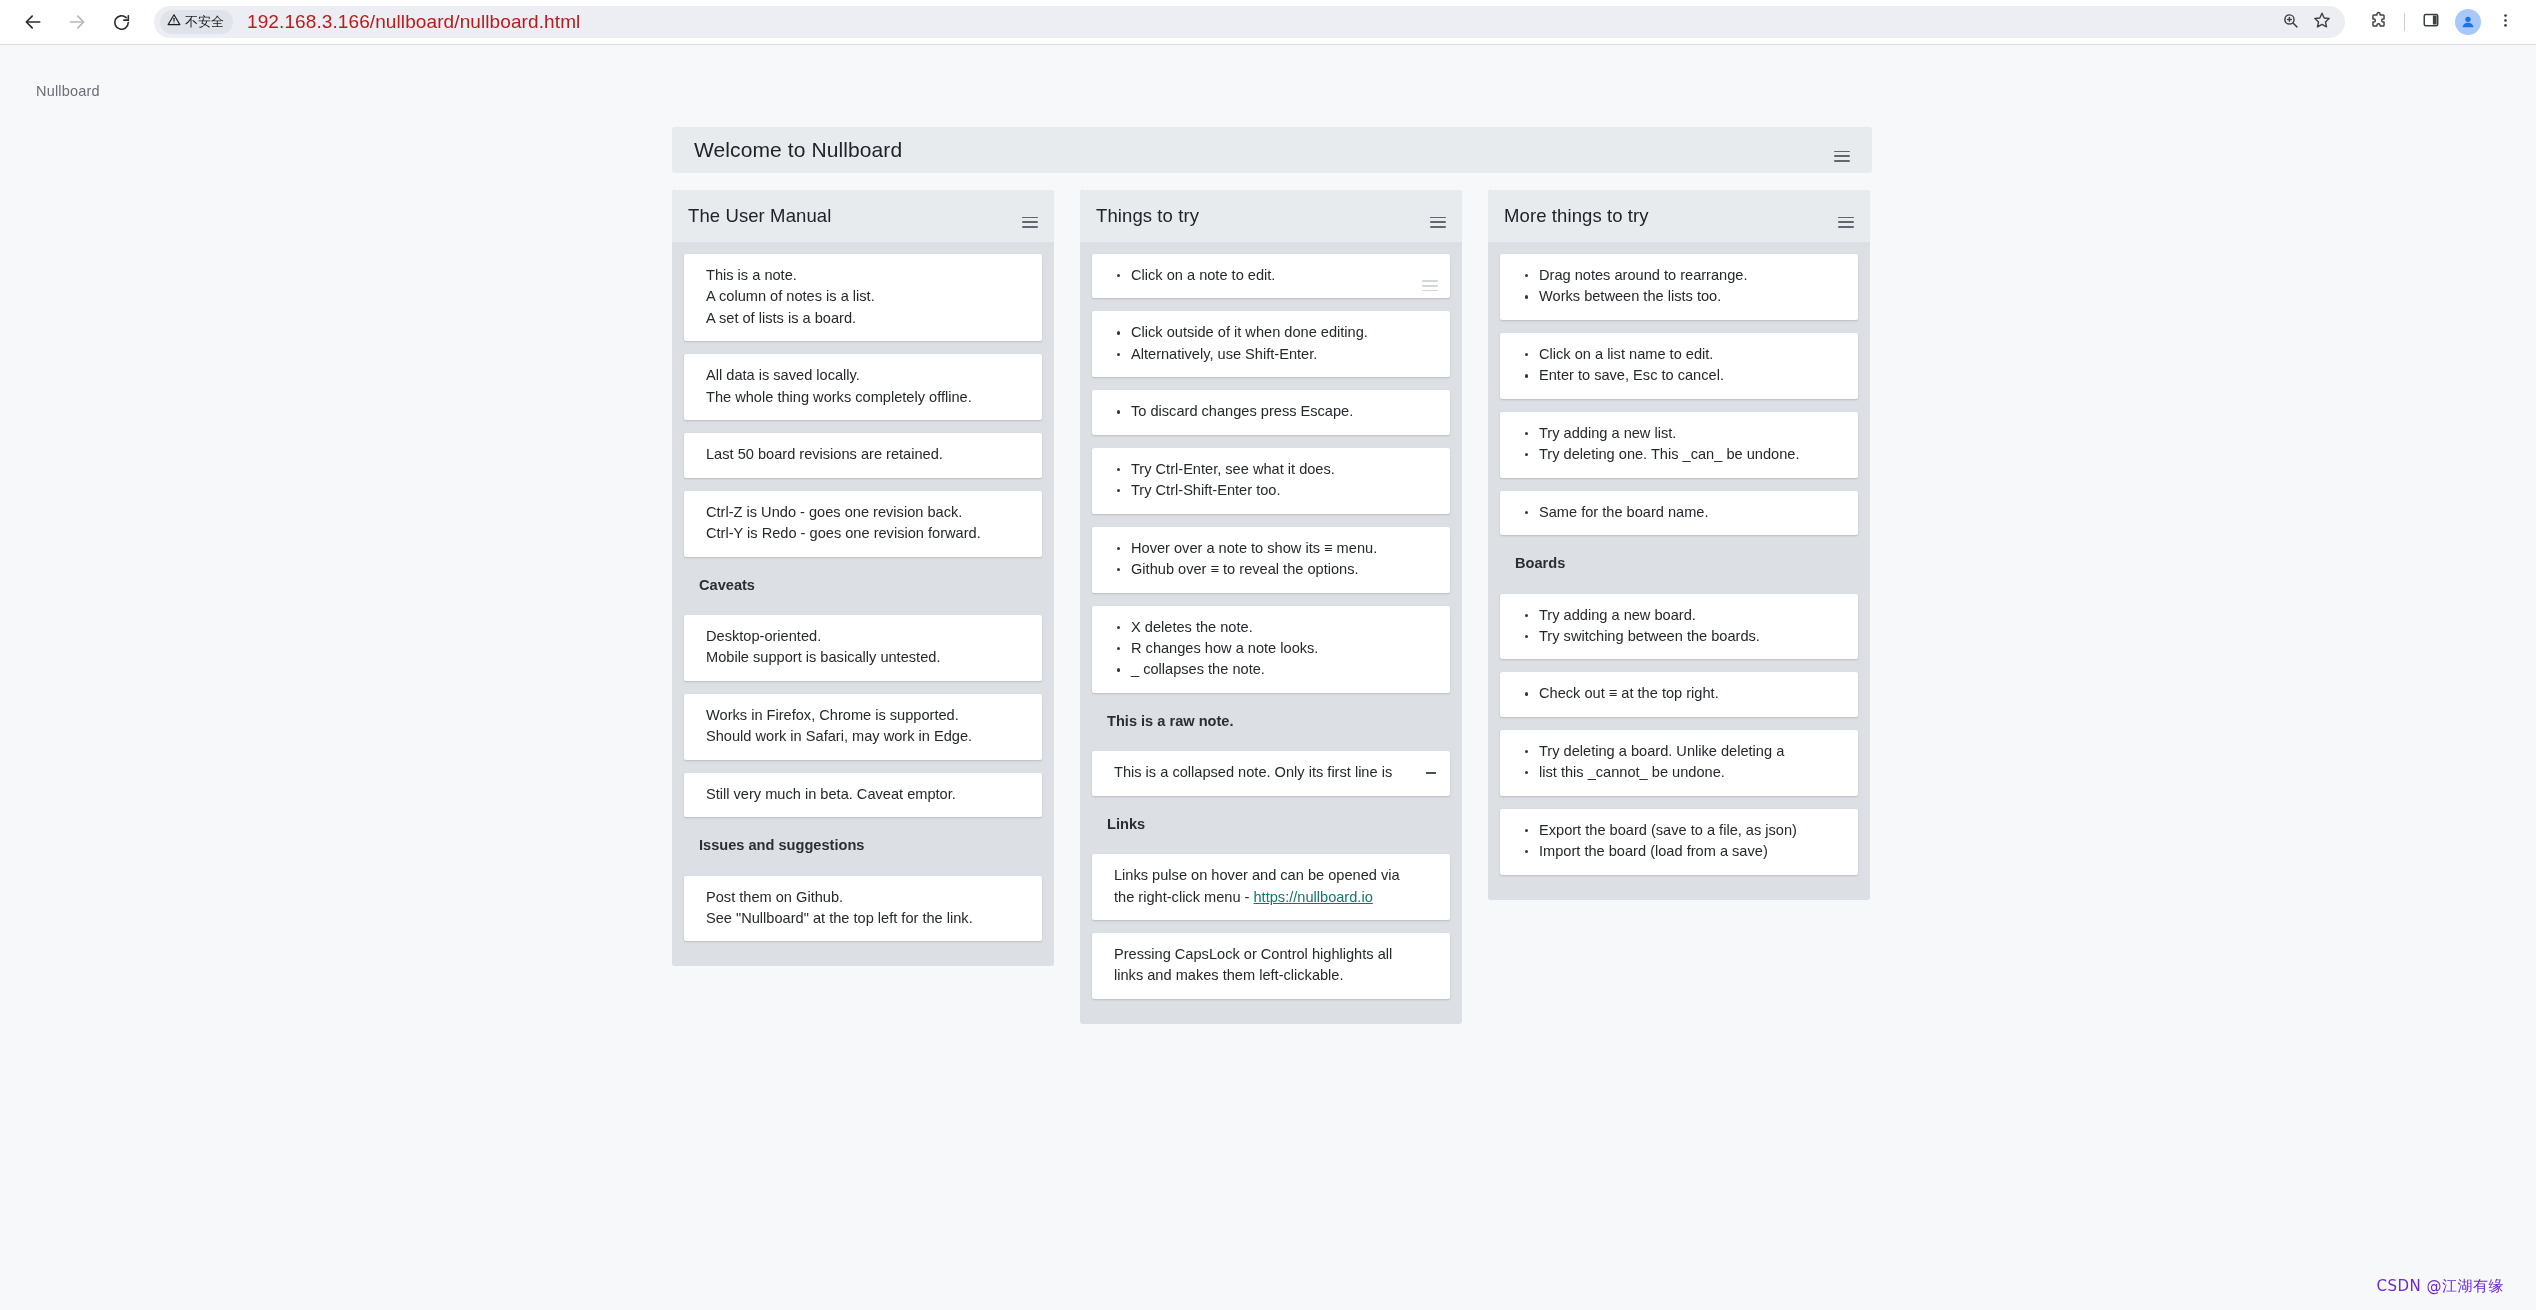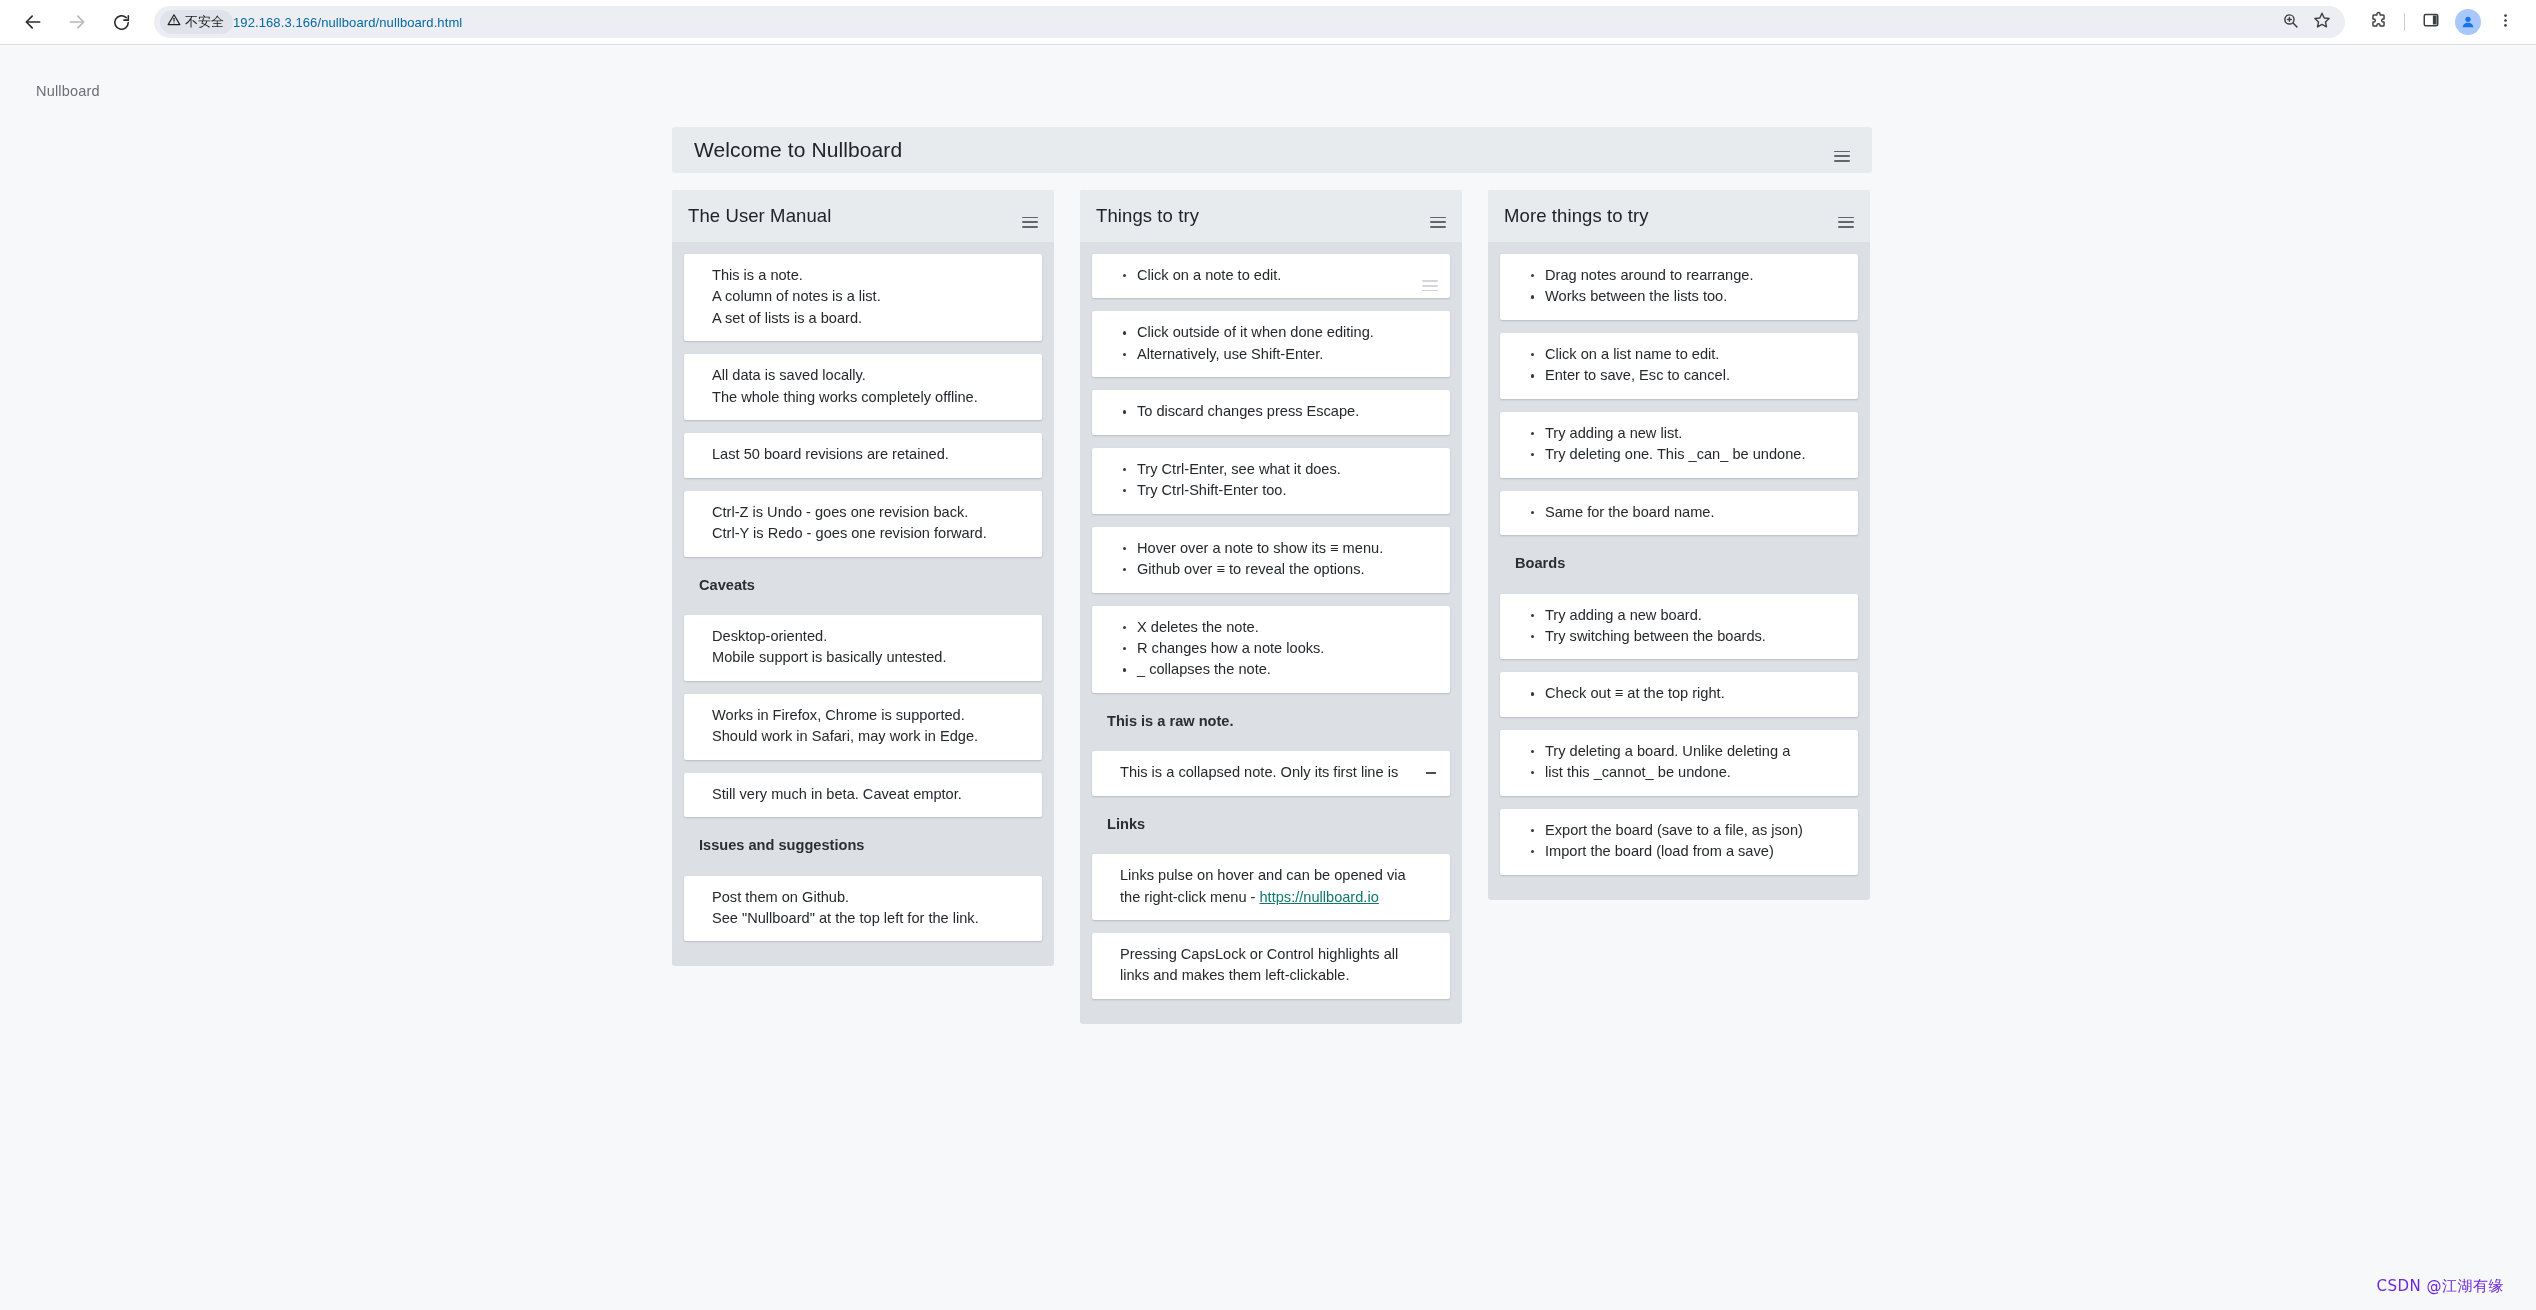--- a/index.html
+++ b/index.html
@@ -43,22 +43,23 @@
     border-radius: 14px;
     padding: 3px 9px 3px 7px;
     flex: 0 0 auto;
   }
   .security-chip .sec-text {
     font-size: 13px; color: #1f1f1f;
     font-family: "DejaVu Sans", sans-serif;
     white-space: nowrap;
   }
   .omnibox-url {
-    font-size: 13px;
-    color: #0369a1;
+    font-size: 19px;
+    color: #b91c1c;
+    margin-left: 14px;
     white-space: nowrap;
     overflow: hidden;
     letter-spacing: 0.1px;
   }
   .omni-right {
     display: flex; align-items: center; gap: 2px;
     margin-left: auto;
     flex: 0 0 auto;
     padding-right: 4px;
   }
@@ -165,21 +166,21 @@
     background: #62676e;
     border-radius: 1px;
   }
   .hamburger.faint i { background: #d2d6da; }
 
   .notes { padding: 12px 12px 0 12px; }
 
   .note {
     background: #ffffff;
     border-radius: 2px;
-    padding: 11px 15px 12px 28px;
+    padding: 11px 15px 12px 22px;
     margin-bottom: 13px;
     box-shadow: 0 1px 2px rgba(30,35,45,0.18);
     position: relative;
     font-size: 14.6px;
     line-height: 1.47;
     color: #25282d;
   }
   .note.raw {
     background: transparent;
     box-shadow: none;

